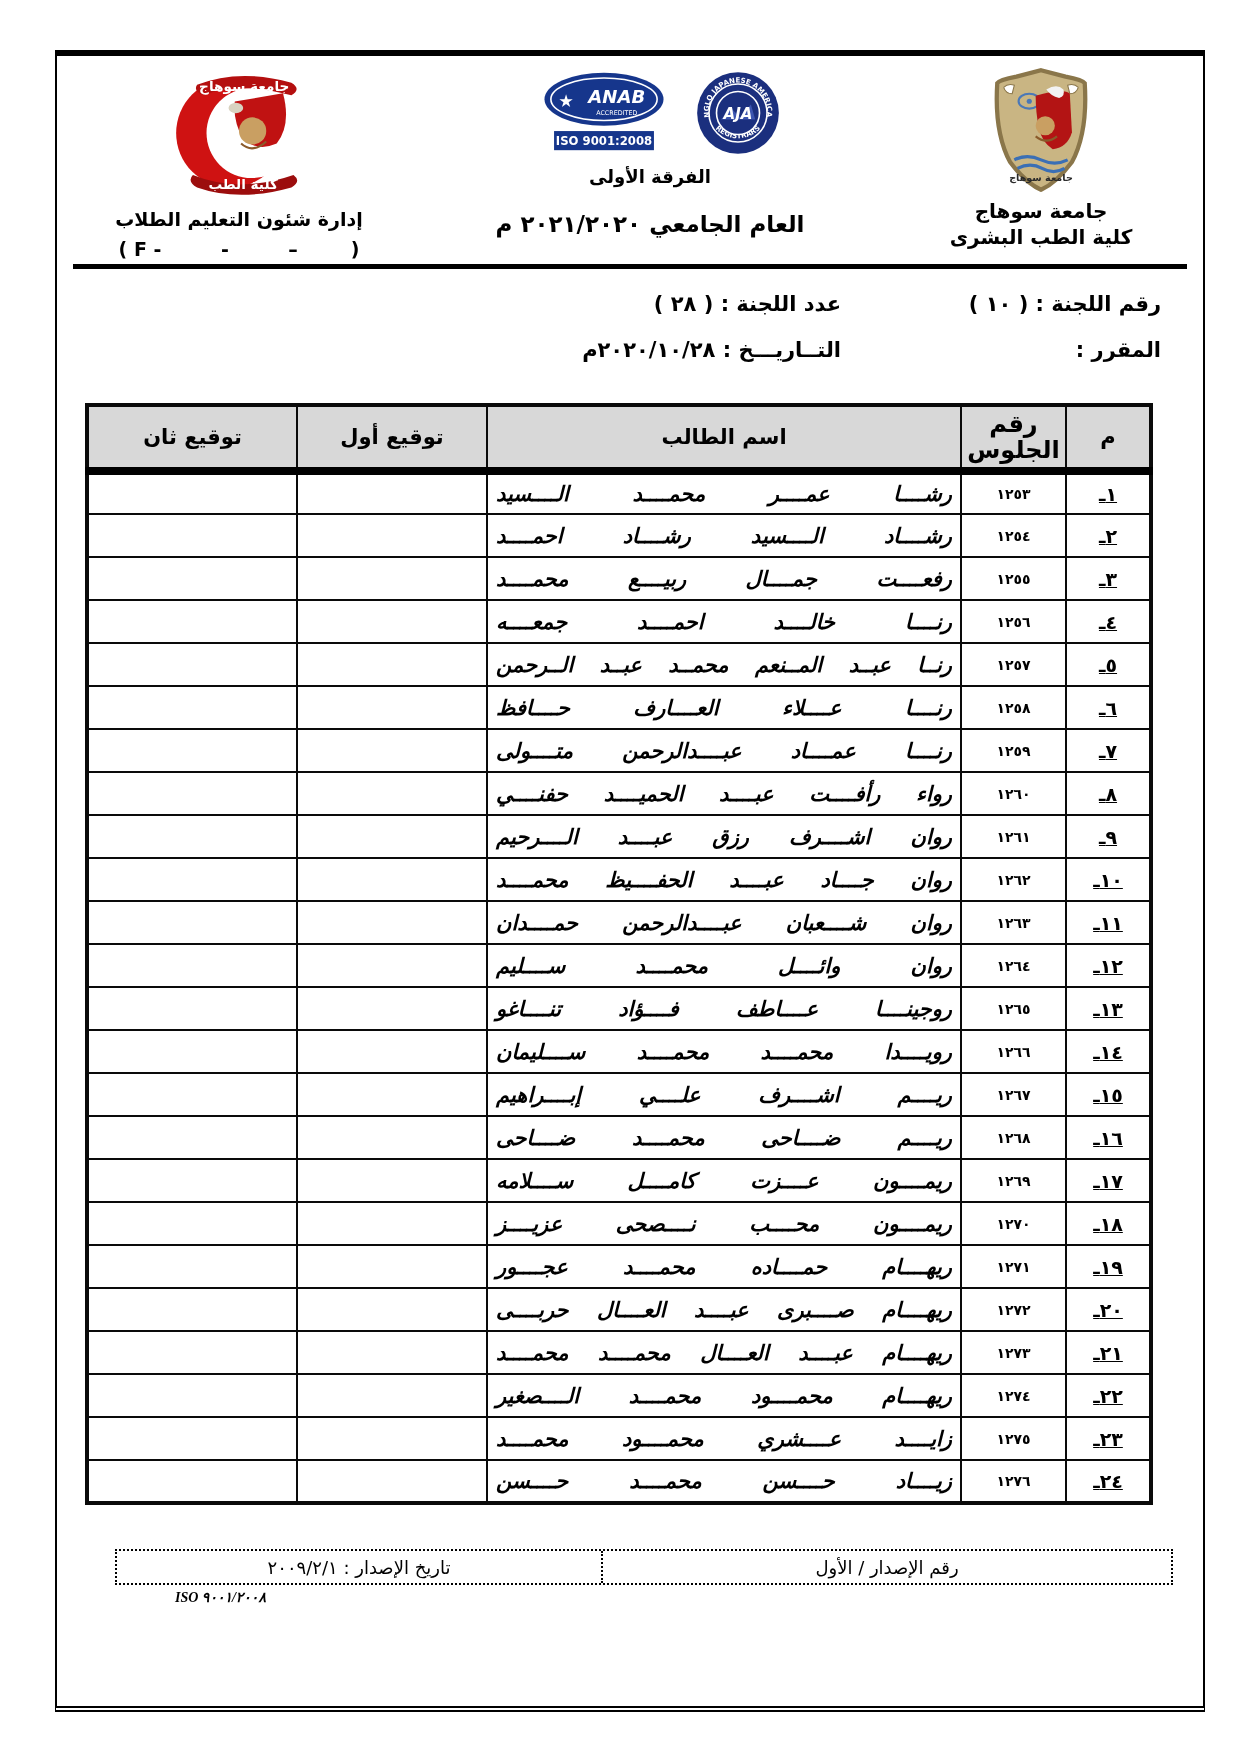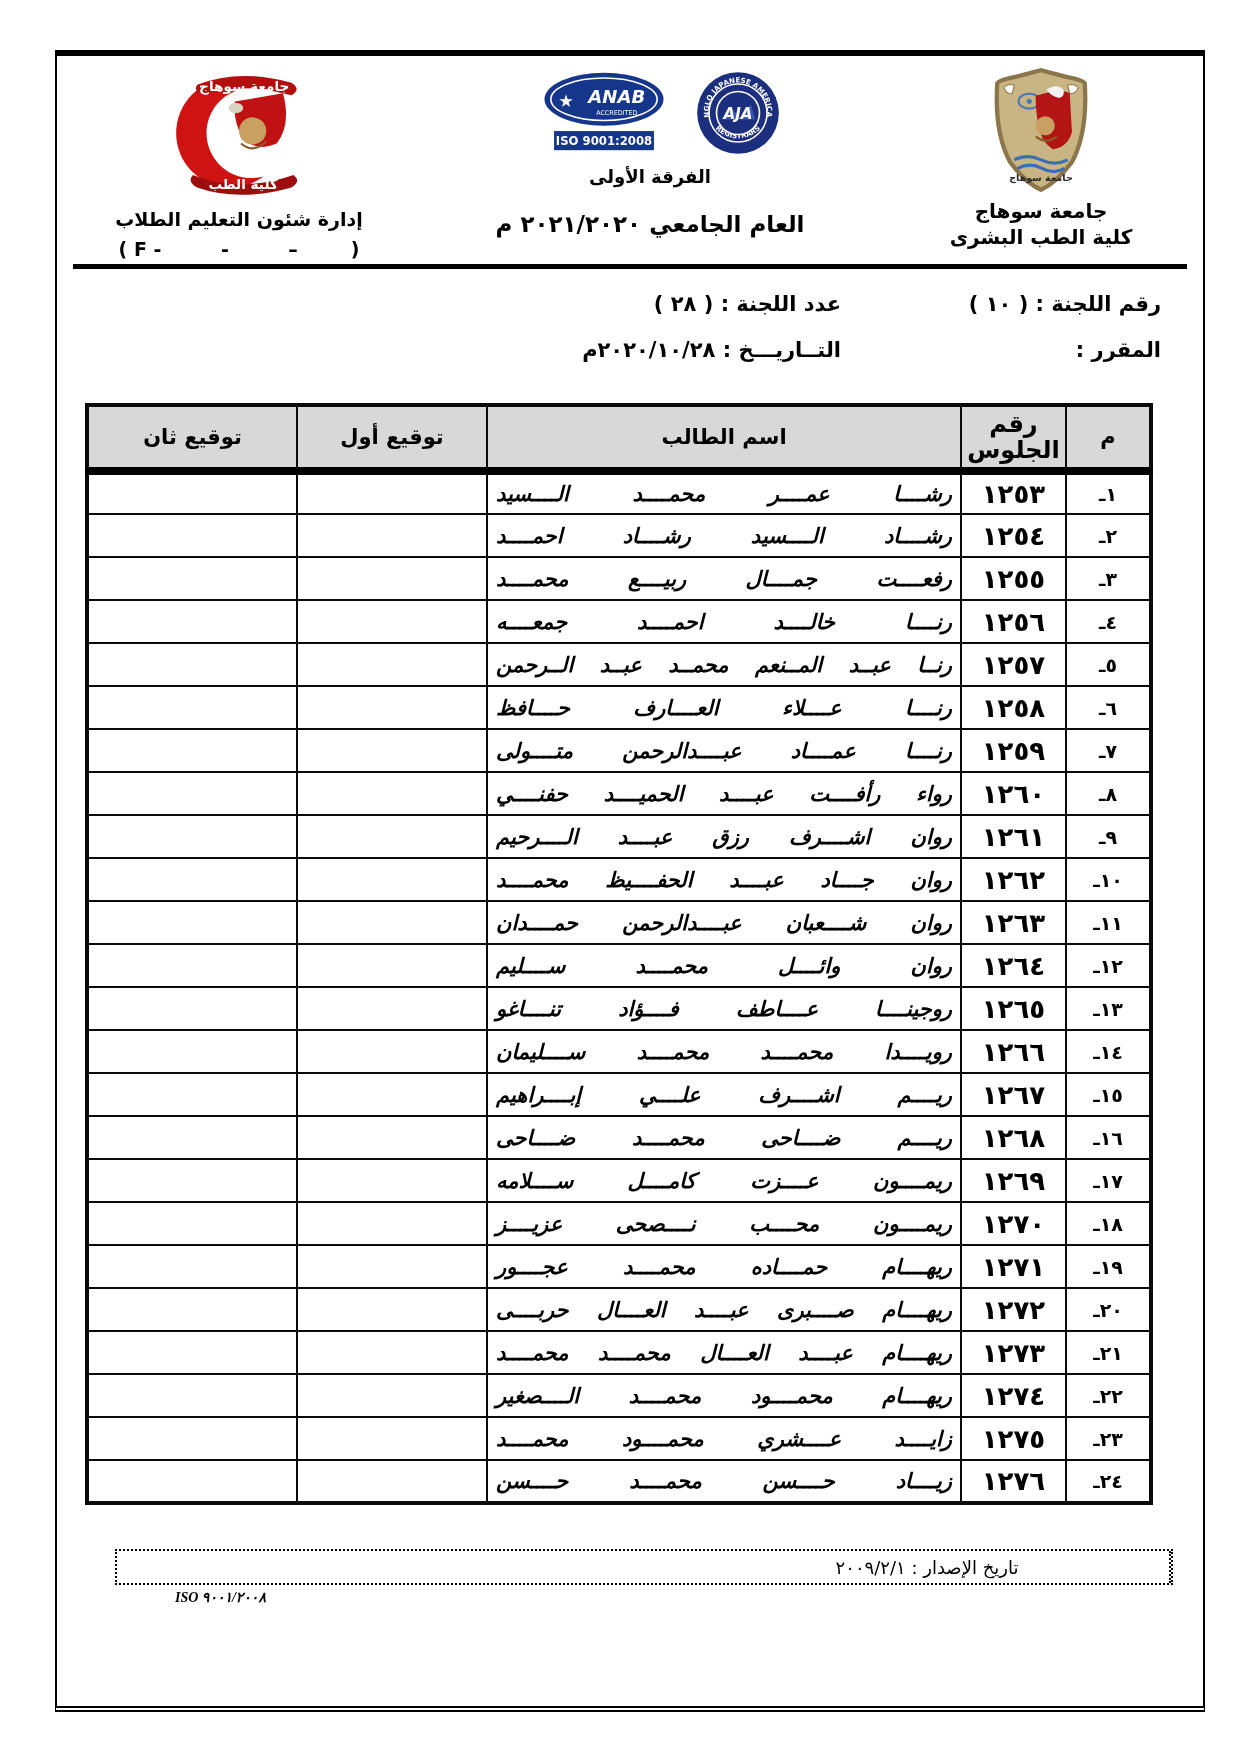--- a/index.html
+++ b/index.html
@@ -32,22 +32,22 @@
 
   
   .tablewrap { margin:30px 50px 0 30px; }
   table { border-collapse:collapse; width:1064px; table-layout:fixed; direction:rtl; }
   table, th, td { border:2px solid #0a0a0a; }
   table { border-width:4px; }
   th { background:#d8d8d8; font-size:21px; font-weight:bold; height:66px;
        border-bottom:8px solid #000; line-height:26px; padding:2px; }
   th.h-seat { font-size:24px; }
   td { height:43px; font-weight:bold; }
-  .c-idx  { text-align:center; font-size:19px; }
-  .c-seat { text-align:center; font-size:26px; letter-spacing:5px; }
+  .c-idx  { text-align:center; font-size:19px;text-decoration:underline; }
+  .c-seat { text-align:center; font-size:14px; letter-spacing:5px; }
   .c-name { font-size:21px; padding:0 8px; text-align:justify; text-align-last:justify; white-space:nowrap; overflow:hidden;font-style:italic; }
   .c-sig  { }
 
   
   .footbox { margin:44px 30px 0 58px; border:2px dotted #000; display:flex; height:36px;
              font-size:18px; align-items:stretch; }
   .foot-issue { flex:1; display:flex; align-items:center; justify-content:center; }
   .foot-date  { width:486px; border-right:2px dotted #000; display:flex; align-items:center; justify-content:center; }
   .isoline { direction:ltr; text-align:left; padding:4px 0 0 118px; font-size:14px;
              font-weight:bold; font-style:italic; font-family:"Liberation Serif","DejaVu Sans",serif; }
@@ -330,18 +330,19 @@
     <td class="c-seat">١٢٧٦</td>
     <td class="c-name">زيــــاد حــــسن محمــــد حــــسن</td>
     <td class="c-sig"></td>
     <td class="c-sig"></td>
   </tr>
           </tbody>
       </table>
     </div>
 
     <div class="footbox">
+      <div class="foot-issue">رقم الإصدار / الأول</div>
       <div class="foot-date">تاريخ الإصدار : ٢٠٠٩/٢/١</div>
     </div>
     <div class="isoline">ISO ٩٠٠١/٢٠٠٨</div>
 
   </div>
 </div>
 
 </body></html>

